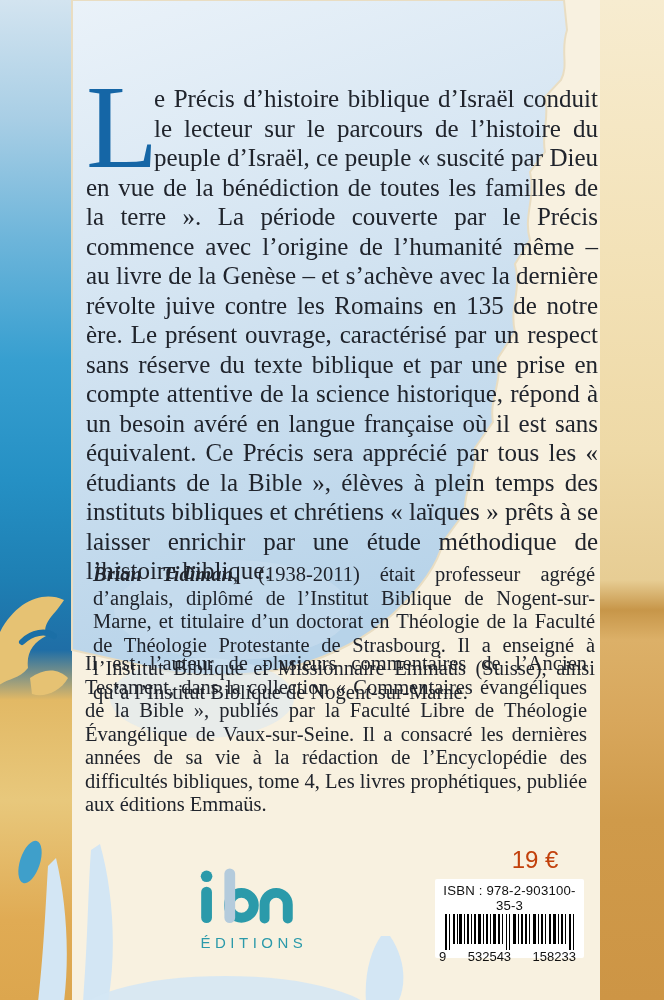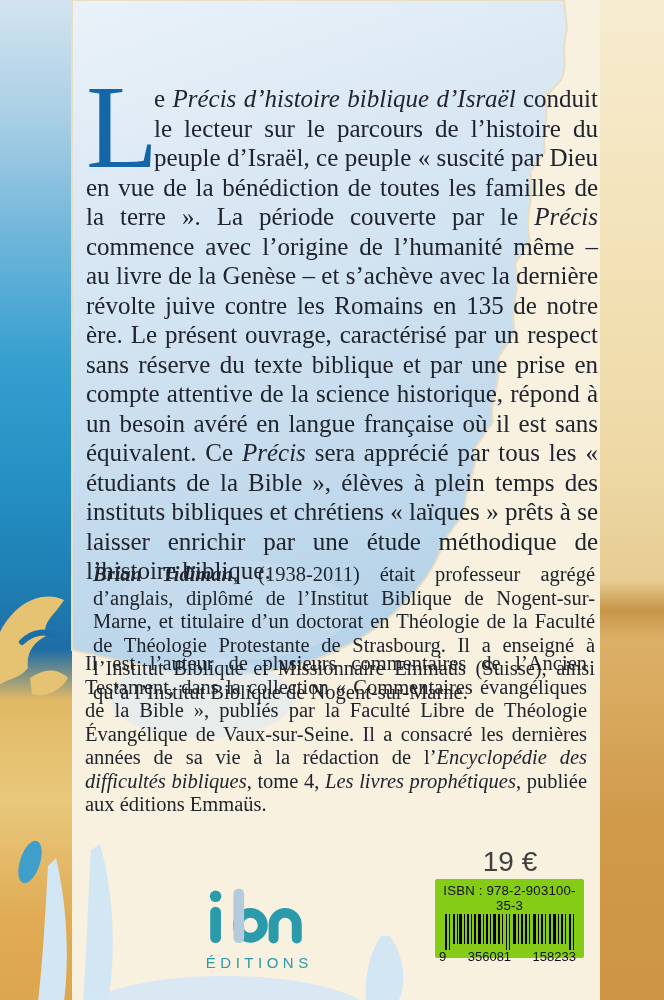--- a/index.html
+++ b/index.html
@@ -33,46 +33,46 @@
     float:left; width:64px; height:88px;
     font-size:118px; line-height:88px;
     color:#1566a6; margin-right:4px;
   }
   .bio {
     position:absolute; left:85px; width:502px; z-index:2;
     font-size:20.5px; line-height:23.5px; text-align:justify;
   }
   .bio1 { top:563px;margin-left:8px; }
   .bio2 { top:652px; }
-  .it { font-style:italic; }
+  .it { }
   .bi { font-style:italic; font-weight:bold; }
   
   .price {
-    position:absolute; left:458px; top:846px; width:104px; z-index:2;
+    position:absolute; left:483px; top:846px; width:104px; z-index:2;
     text-align:center; font-family:"Liberation Sans", sans-serif;
-    font-size:28px; color:#404040;
+    font-size:24px; color:#c2410c;
   }
   .isbn-box {
     position:absolute; left:435px; top:879px; width:149px; height:79px; z-index:2;
-    background:#84cc16; border-radius:2px; text-align:center;
+    background:#ffffff; border-radius:2px; text-align:center;
   }
   .isbn-label {
     font-family:"Liberation Sans", sans-serif; font-size:13.2px;
     color:#111; padding-top:4px; letter-spacing:0.2px;
   }
   .barcode-bars { display:block; margin:1px auto 0 auto; }
   .barcode-digits {
     display:flex; justify-content:space-between; padding:0 8px 0 4px;
     font-family:"Liberation Sans", sans-serif; font-size:13px; color:#111;
     margin-top:-1px;
   }
   
   .publisher {
-    position:absolute; left:196px; top:888px; width:122px; z-index:2;
-    text-align:center;
+    position:absolute; left:196px; top:868px; width:122px; z-index:2;
+    text-align:left;
   }
   .editions-label {
     font-family:"Liberation Sans", sans-serif; font-size:15px;
     letter-spacing:4.5px; text-indent:4.5px; color:#2b9aaa; margin-top:4px;
   }
 </style>
 </head>
 <body>
 
 <div class="cover">
@@ -174,21 +174,21 @@
         <rect x="110" y="0" width="3" height="30"></rect>
           <rect x="115" y="0" width="1" height="30"></rect>
         <rect x="118" y="0" width="2" height="30"></rect>
           <rect x="122" y="0" width="1" height="30"></rect>
         <rect x="126" y="0" width="2" height="36"></rect>
           <rect x="130" y="0" width="1" height="36"></rect>
       </g>
     </svg>
     <div class="barcode-digits">
       <span>9</span>
-      <span>356081</span>
+      <span>532543</span>
       <span>158233</span>
     </div>
   </div>
 
   <div class="publisher">
     <svg width="104" height="58" viewBox="0 0 124 70">
 
       <circle cx="12" cy="10" r="7" fill="#2b9aaa"></circle>
       <path d="M12,29 L12,60" stroke="#2b9aaa" stroke-width="13" stroke-linecap="round" fill="none"></path>
 

